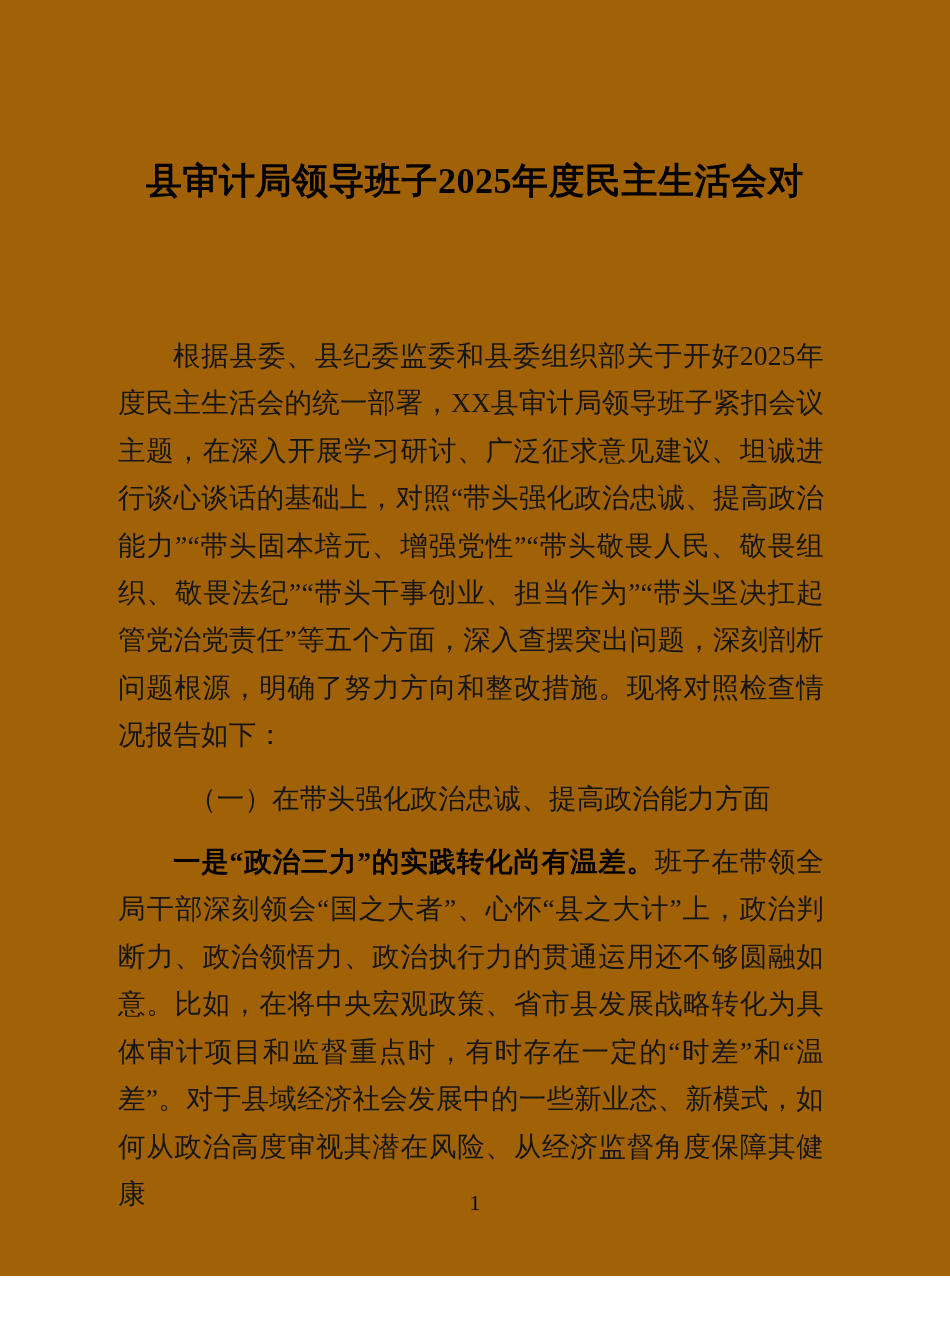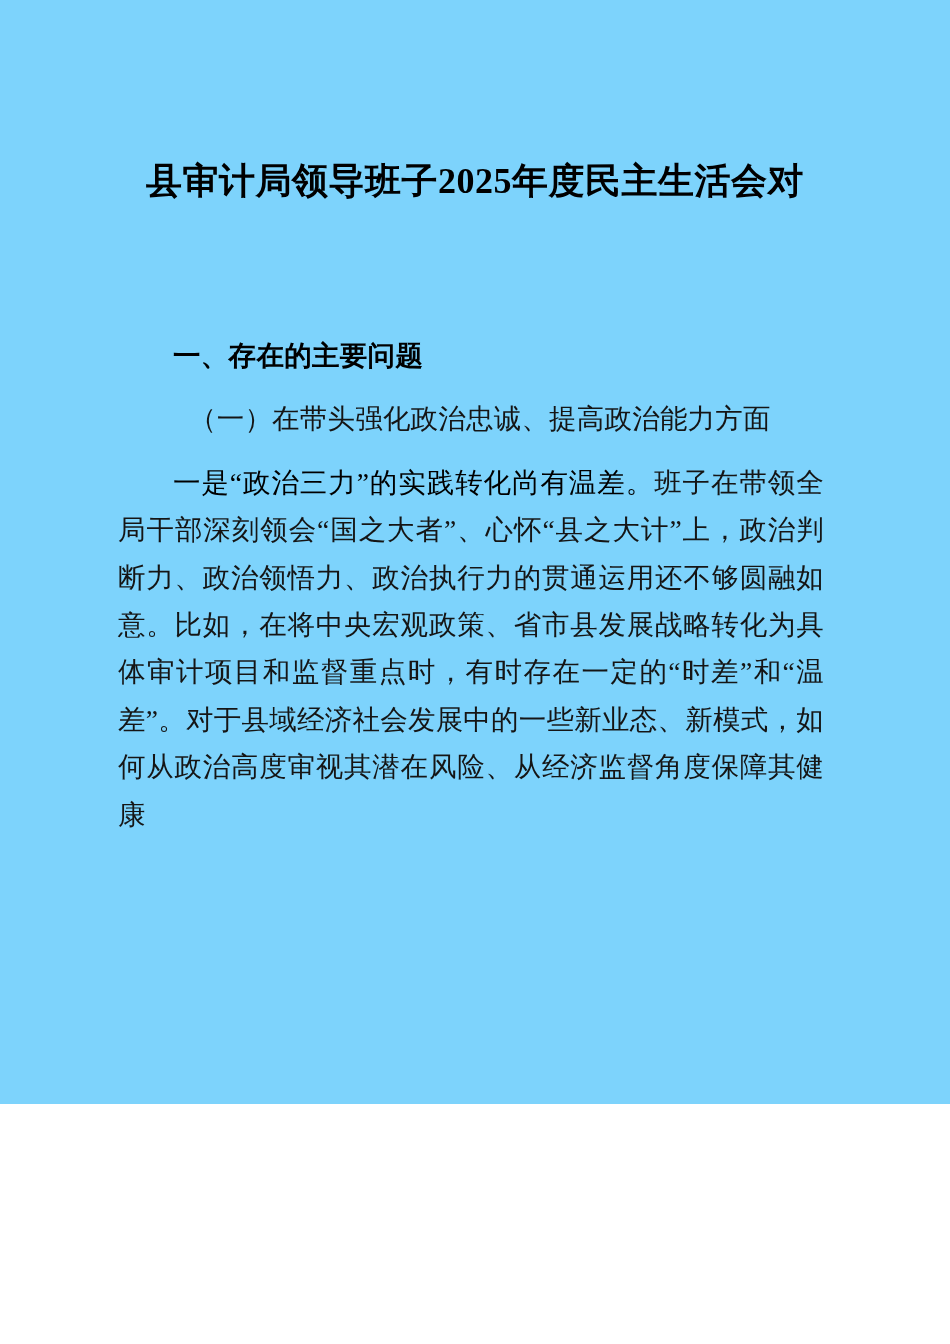--- a/index.html
+++ b/index.html
@@ -3,22 +3,22 @@
 <meta charset="utf-8">
 <style>
   html, body {
     margin: 0;
     padding: 0;
     background: #ffffff;
   }
   .page {
     position: relative;
     width: 950px;
-    height: 1104px;
-    background: #7dd3fc;
+    height: 1276px;
+    background: #a16207;
     overflow: hidden;
     box-sizing: border-box;
   }
 
   
   .doc-title {
     position: absolute;
     left: 118px;
     top: 152px;
     width: 714px;
@@ -68,21 +68,21 @@
     margin: 16px;
     font-family: "Liberation Serif", "DejaVu Serif", serif;
     font-size: 27.5px;
     line-height: 47.4px;
     color: #151515;
     text-indent: 2em;
     letter-spacing: 0.2px;
   }
 
   .lead-bold {
-    font-weight: normal;
+    font-weight: bold;
     color: #000000;
     margin-top: 8px;
   }
 
   
   .page-number {
     position: absolute;
     left: 0;
     top: 1190px;
     width: 950px;
@@ -96,22 +96,22 @@
 <body>
 
 <div class="page">
 
   <div class="doc-title">
     <div>县审计局领导班子2025年度民主生活会对</div>
   </div>
 
   <div class="body-block">
 
+    <p class="para">根据县委、县纪委监委和县委组织部关于开好2025年度民主生活会的统一部署，XX县审计局领导班子紧扣会议主题，在深入开展学习研讨、广泛征求意见建议、坦诚进行谈心谈话的基础上，对照“带头强化政治忠诚、提高政治能力”“带头固本培元、增强党性”“带头敬畏人民、敬畏组织、敬畏法纪”“带头干事创业、担当作为”“带头坚决扛起管党治党责任”等五个方面，深入查摆突出问题，深刻剖析问题根源，明确了努力方向和整改措施。现将对照检查情况报告如下：</p>
 
-    <p class="h1-head">一、存在的主要问题</p>
 
     <p class="h2-head">（一）在带头强化政治忠诚、提高政治能力方面</p>
 
     <p class="para"><span class="lead-bold">一是“政治三力”的实践转化尚有温差。</span><span>班子在带领全局干部深刻领会“国之大者”、心怀“县之大计”上，政治判断力、政治领悟力、政治执行力的贯通运用还不够圆融如意。比如，在将中央宏观政策、省市县发展战略转化为具体审计项目和监督重点时，有时存在一定的“时差”和“温差”。对于县域经济社会发展中的一些新业态、新模式，如何从政治高度审视其潜在风险、从经济监督角度保障其健康</span></p>
 
   </div>
 
   <div class="page-number">1</div>
 
 </div>

